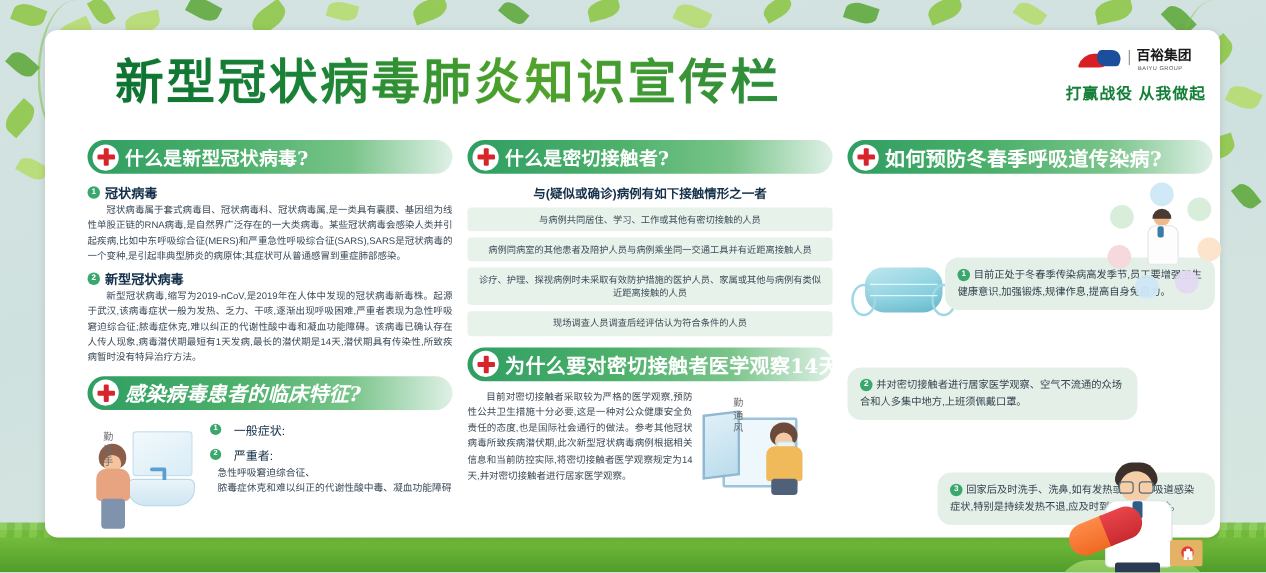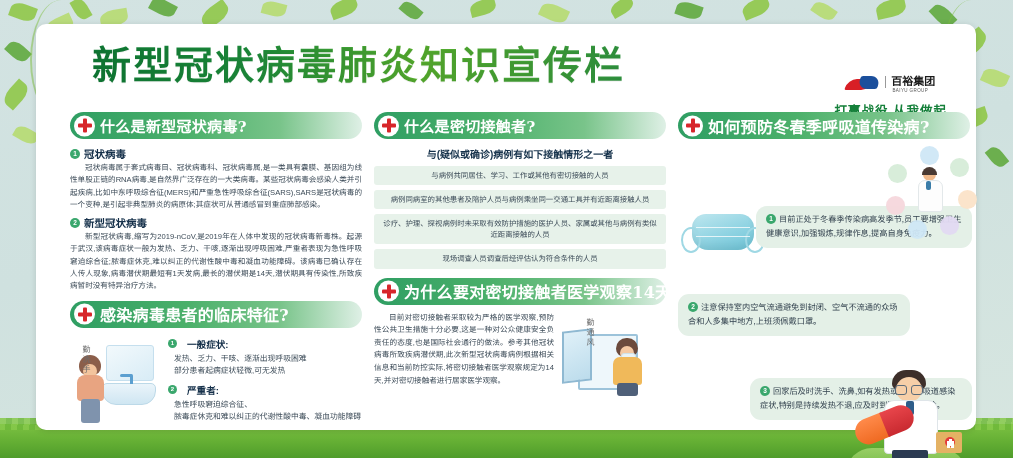--- a/index.html
+++ b/index.html
@@ -27,21 +27,21 @@
   .card{position:absolute;left:36px;top:24px;width:940px;height:406px;
     background:#ffffff;border-radius:10px;box-shadow:0 1px 6px rgba(0,0,0,.13);}
 
   
   .title{position:absolute;left:92px;top:34px;font-size:39px;font-weight:bold;
     letter-spacing:2px;font-family:"DejaVu Serif","Liberation Serif",serif;
     background:linear-gradient(90deg,#0f7a35 0%,#1d8c3b 30%,#57ae2e 62%,#2f9440 100%);
     -webkit-background-clip:text;background-clip:text;color:transparent;
     text-shadow:0 1px 0 rgba(0,0,0,.06);white-space:nowrap;}
 
-  .brandbox{position:absolute;right:66px;top:40px;text-align:center;margin-top:36px;}
+  .brandbox{position:absolute;right:48px;top:40px;text-align:center;}
   .brandrow{display:flex;align-items:center;gap:5px;justify-content:center;}
   .swoosh{width:34px;height:17px;position:relative;}
   .swoosh:before{content:"";position:absolute;left:0;top:3px;width:26px;height:11px;
     background:#d81f26;border-radius:10px 2px 10px 2px;transform:skewX(-18deg);}
   .swoosh:after{content:"";position:absolute;left:13px;top:0;width:20px;height:13px;
     background:#1b4f9c;border-radius:2px 10px 2px 10px;transform:skewX(-18deg);}
   .brandcn{font-size:11px;font-weight:bold;color:#1a1a1a;border-left:1px solid #999;
     padding-left:5px;line-height:1.05;}
   .branden{font-size:4.5px;color:#555;letter-spacing:.4px;}
   .slogan{margin-top:7px;font-size:12.5px;font-weight:bold;color:#15803a;letter-spacing:1px;}
@@ -75,21 +75,21 @@
   .ctitle{text-align:center;font-size:10px;font-weight:bold;color:#16324b;margin:3px 0 5px;}
   .crow{background:#e7f2ea;border-radius:3px;padding:4px 9px;margin-bottom:5px;
     font-size:7.4px;line-height:1.5;color:#3d4c59;text-align:center;}
 
   
   .clin{display:flex;gap:6px;margin-top:4px;}
   .clinL{width:92px;flex:none;position:relative;}
   .clinR{flex:1;}
   .ftitle{display:flex;align-items:center;gap:10px;margin:2px 0 2px;}
   .ftitle .dot{width:9px;height:9px;line-height:9px;font-size:6px;}
-  .ftxt{font-size:9.6px;font-weight:bold;color:#15304a;}
+  .ftxt{font-size:9.6px;font-weight:normal;color:#15304a;}
   .flist{font-size:7.8px;line-height:1.55;color:#3d4c59;padding-left:6px;}
   .closing{font-size:8.6px;line-height:1.6;color:#3d4c59;margin-top:5px;text-indent:16px;
     text-align:justify;}
 
   
   .d14{display:flex;gap:0;margin-top:3px;justify-content:space-between;}
   .d14 .p{flex:1;font-size:7.6px;line-height:1.66;color:#3b4a57;text-align:justify;text-indent:15px;}
   .d14 .ill{width:112px;flex:none;position:relative;}
 
   
@@ -236,21 +236,21 @@
     </div>
 
     <div>
       <div class="subnum">
         <span class="dot">2</span>
         <span class="subttl">新型冠状病毒</span>
       </div>
       <p class="para">新型冠状病毒,缩写为2019-nCoV,是2019年在人体中发现的冠状病毒新毒株。起源于武汉,该病毒症状一般为发热、乏力、干咳,逐渐出现呼吸困难,严重者表现为急性呼吸窘迫综合征;脓毒症休克,难以纠正的代谢性酸中毒和凝血功能障碍。该病毒已确认存在人传人现象,病毒潜伏期最短有1天发病,最长的潜伏期是14天,潜伏期具有传染性,所致疾病暂时没有特异治疗方法。</p>
     </div>
 
-    <div class="hdr small" style="margin-top:8px;">
+    <div class="hdr small" style="margin-top:8px;font-style:italic;">
       <span class="cross"></span>
       <span class="txt">感染病毒患者的临床特征?</span>
     </div>
 
     <div class="clin">
       <div class="clinL">
         <div class="hwash">
           <div class="mirror"></div>
           <div class="sink"></div>
           <div class="tap"></div>
@@ -261,22 +261,20 @@
               <div class="wLeg"></div>
           </div>
           <span class="vlabel" style="left:8px;top:2px;">勤洗手</span>
         </div>
       </div>
       <div class="clinR">
         <div class="ftitle">
           <span class="dot">1</span>
           <span class="ftxt">一般症状:</span>
         </div>
-        <div class="flist" style="white-space:pre-line;">发热、乏力、干咳、逐渐出现呼吸困难
-部分患者起病症状轻微,可无发热</div>
         <div class="ftitle" style="margin-top:6px;">
           <span class="dot">2</span>
           <span class="ftxt">严重者:</span>
         </div>
         <div class="flist" style="white-space:pre-line;">急性呼吸窘迫综合征、
 脓毒症休克和难以纠正的代谢性酸中毒、凝血功能障碍</div>
       </div>
     </div>
   </div>
 
@@ -329,21 +327,21 @@
             <span class="maskStrap r"></span>
             <span class="maskStrap l"></span>
           </div>
       </div>
 
       <div class="tip t1">
         <span class="n">1</span><span>目前正处于冬春季传染病高发季节,员工要增强卫生健康意识,加强锻炼,规律作息,提高自身免疫力。</span>
       </div>
 
       <div class="tip t2">
-        <span class="n">2</span><span>注意保持室内空气流通避免到封闭、空气不流通的众场合和人多集中地方,上班须佩戴口罩。</span>
+        <span class="n">2</span><span>并对密切接触者进行居家医学观察、空气不流通的众场合和人多集中地方,上班须佩戴口罩。</span>
       </div>
 
       <div class="wheel">
         <span class="wn" style="left:36px;top:0;background:#cfe7f5;"></span>
         <span class="wn" style="left:66px;top:12px;background:#d6ecd8;"></span>
         <span class="wn" style="left:74px;top:44px;background:#fbe3c8;"></span>
         <span class="wn" style="left:56px;top:70px;background:#e2d9f2;"></span>
         <span class="wn" style="left:24px;top:74px;background:#cfe7f5;"></span>
         <span class="wn" style="left:2px;top:50px;background:#f6d7dc;"></span>
         <span class="wn" style="left:4px;top:18px;background:#d6ecd8;"></span>

